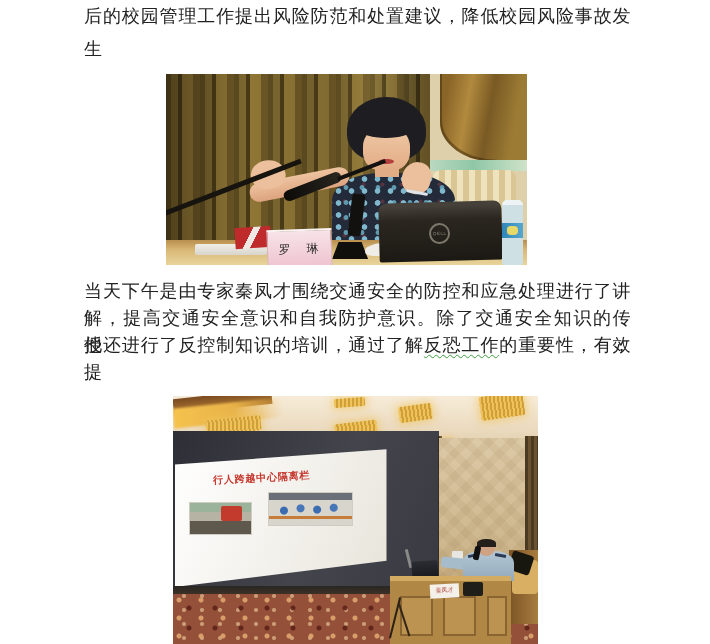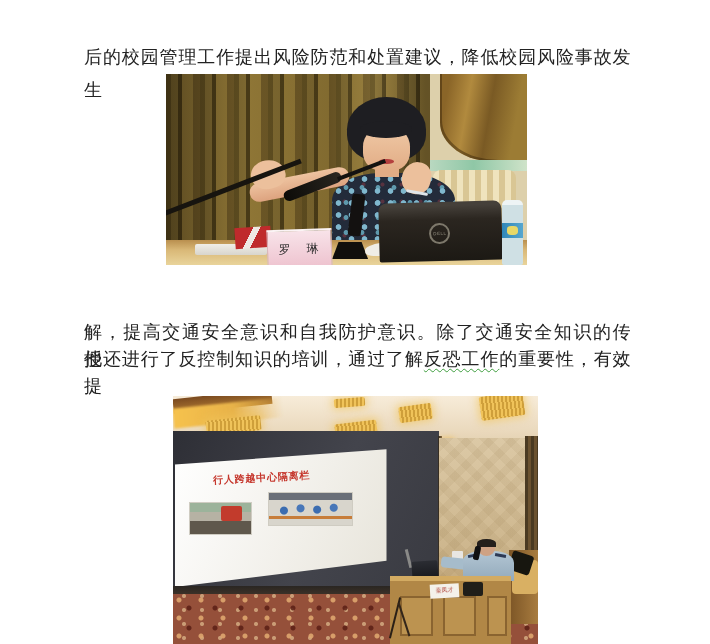--- a/index.html
+++ b/index.html
@@ -1,20 +1,20 @@
 <!DOCTYPE html>
 <html><head>
 <meta charset="utf-8">
 <style>
   html,body{margin:0;padding:0;background:#ffffff;}
   .page{position:relative;width:710px;height:644px;background:#fff;overflow:hidden;
         font-family:"Liberation Serif","DejaVu Serif",serif;color:#222;}
 
   
-  .para{position:absolute;left:84px;width:547px;margin-top:41px;}
+  .para{position:absolute;left:84px;width:547px;}
   .para .line{display:block;font-size:18px;color:#222;letter-spacing:.4px;text-justify:inter-character;}
   .p1{top:0;}
   .p1 .line{height:33px;line-height:33px;}
   .p2{top:278px;}
   .p2 .line{height:27px;line-height:27px;}
   .full{text-align:justify;text-align-last:justify;}
   .pmark{color:#8a929c;font-family:"DejaVu Sans",sans-serif;font-size:14px;margin-left:3px;letter-spacing:0;}
   .squiggle{text-decoration:underline;text-decoration-style:wavy;text-decoration-color:#3f9e3f;
             text-decoration-thickness:1px;text-underline-offset:3px;}
 
@@ -187,20 +187,21 @@
     <div class="p1-bottle">
       <div class="p1-bottlelabel"></div>
     </div>
     <div class="p1-micboom"></div>
     <div class="p1-michead"></div>
     <div class="p1-mictip"></div>
     <div class="p1-namecard">罗　琳</div>
   </div>
 
   <div class="para p2">
+    <span class="line full">当天下午是由专家秦凤才围绕交通安全的防控和应急处理进行了讲</span>
     <span class="line full">解，提高交通安全意识和自我防护意识。除了交通安全知识的传授，</span>
     <span class="line full"><span>他还进行了反控制知识的培训，通过了解</span><span class="squiggle">反恐工作</span><span>的重要性，有效提</span></span>
   </div>
 
   <div class="photo photo2">
     <div class="p2-ceiling"></div>
     <div class="p2-covewood"></div>
     <div class="p2-cove"></div>
     <div class="p2-light p2-l1"></div>
     <div class="p2-light p2-l2"></div>

